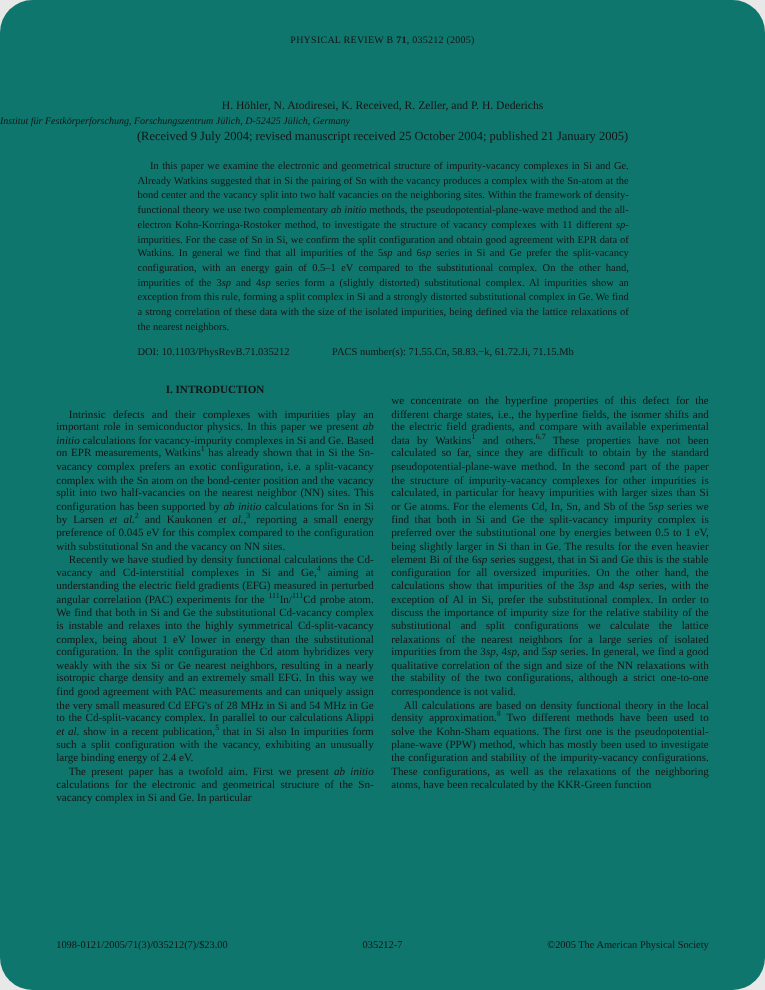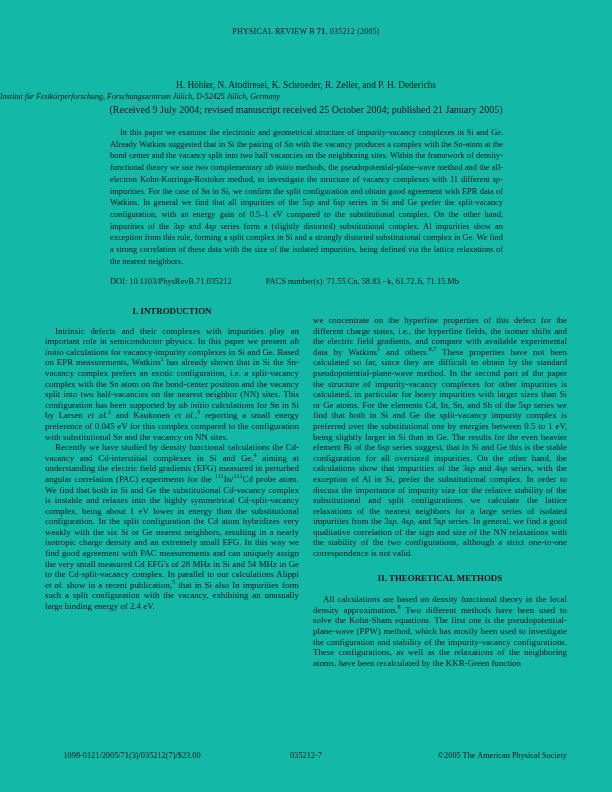--- a/index.html
+++ b/index.html
@@ -5,24 +5,25 @@
   html, body {
     margin: 0;
     padding: 0;
     background: #e8e8e8;
   }
   .page {
     position: relative;
     width: 612px;
     height: 792px;
     margin: 0 auto;
-    background: #14b8a6;
+    background: #0f766e;
     color: #141414;
     font-family: "Liberation Serif", "DejaVu Serif", serif;
     overflow: hidden;
+    border-radius: 26px;
   }
   .journal-header {
     position: absolute;
     top: 27px;
     left: 0;
     width: 100%;
     text-align: center;
     font-size: 8px;
     letter-spacing: 0.2px;
   }
@@ -117,61 +118,61 @@
     padding-top: 13px;
   }
   .page-footer {
     position: absolute;
     top: 751px;
     left: 45px;
     width: 522px;
     display: flex;
     font-size: 8.3px;
   }
-  .page-footer .f-left  { flex: 1; text-align: center; }
+  .page-footer .f-left  { flex: 1; text-align: left; }
   .page-footer .f-center{ flex: 1; text-align: center; }
   .page-footer .f-right { flex: 1; text-align: right; }
   sup {
     font-size: 6.3px;
     line-height: 0;
     vertical-align: super;
   }
 </style>
 </head>
 <body>
 
 <div class="page">
 
   <div class="journal-header">PHYSICAL REVIEW B <b>71</b>, 035212 (2005)</div>
 
 
-  <div class="author-list">H. Höhler, N. Atodiresei, K. Schroeder, R. Zeller, and P. H. Dederichs</div>
+  <div class="author-list">H. Höhler, N. Atodiresei, K. Received, R. Zeller, and P. H. Dederichs</div>
 
   <div class="affiliation">Institut für Festkörperforschung, Forschungszentrum Jülich, D-52425 Jülich, Germany</div>
 
   <div class="received-line">(Received 9 July 2004; revised manuscript received 25 October 2004; published 21 January 2005)</div>
 
   <div class="abstract">In this paper we examine the electronic and geometrical structure of impurity-vacancy complexes in Si and Ge. Already Watkins suggested that in Si the pairing of Sn with the vacancy produces a complex with the Sn-atom at the bond center and the vacancy split into two half vacancies on the neighboring sites. Within the framework of density-functional theory we use two complementary <i>ab initio</i> methods, the pseudopotential-plane-wave method and the all-electron Kohn-Korringa-Rostoker method, to investigate the structure of vacancy complexes with 11 different <i>sp</i>-impurities. For the case of Sn in Si, we confirm the split configuration and obtain good agreement with EPR data of Watkins. In general we find that all impurities of the 5<i>sp</i> and 6<i>sp</i> series in Si and Ge prefer the split-vacancy configuration, with an energy gain of 0.5–1 eV compared to the substitutional complex. On the other hand, impurities of the 3<i>sp</i> and 4<i>sp</i> series form a (slightly distorted) substitutional complex. Al impurities show an exception from this rule, forming a split complex in Si and a strongly distorted substitutional complex in Ge. We find a strong correlation of these data with the size of the isolated impurities, being defined via the lattice relaxations of the nearest neighbors.</div>
 
   <div class="doi-row">
     <span>DOI: 10.1103/PhysRevB.71.035212</span>
     <span>PACS number(s): 71.55.Cn, 58.83.−k, 61.72.Ji, 71.15.Mb</span>
   </div>
 
   <div class="columns">
 
     <div class="col col-left">
       <div class="section-heading first">I. INTRODUCTION</div>
       <p>Intrinsic defects and their complexes with impurities play an important role in semiconductor physics. In this paper we present <i>ab initio</i> calculations for vacancy-impurity complexes in Si and Ge. Based on EPR measurements, Watkins<sup>1</sup> has already shown that in Si the Sn-vacancy complex prefers an exotic configuration, i.e. a split-vacancy complex with the Sn atom on the bond-center position and the vacancy split into two half-vacancies on the nearest neighbor (NN) sites. This configuration has been supported by <i>ab initio</i> calculations for Sn in Si by Larsen <i>et al.</i><sup>2</sup> and Kaukonen <i>et al.</i>,<sup>3</sup> reporting a small energy preference of 0.045 eV for this complex compared to the configuration with substitutional Sn and the vacancy on NN sites.</p>
       <p>Recently we have studied by density functional calculations the Cd-vacancy and Cd-interstitial complexes in Si and Ge,<sup>4</sup> aiming at understanding the electric field gradients (EFG) measured in perturbed angular correlation (PAC) experiments for the <sup>111</sup>In/<sup>111</sup>Cd probe atom. We find that both in Si and Ge the substitutional Cd-vacancy complex is instable and relaxes into the highly symmetrical Cd-split-vacancy complex, being about 1 eV lower in energy than the substitutional configuration. In the split configuration the Cd atom hybridizes very weakly with the six Si or Ge nearest neighbors, resulting in a nearly isotropic charge density and an extremely small EFG. In this way we find good agreement with PAC measurements and can uniquely assign the very small measured Cd EFG's of 28 MHz in Si and 54 MHz in Ge to the Cd-split-vacancy complex. In parallel to our calculations Alippi <i>et al.</i> show in a recent publication,<sup>5</sup> that in Si also In impurities form such a split configuration with the vacancy, exhibiting an unusually large binding energy of 2.4 eV.</p>
+      <p>The present paper has a twofold aim. First we present <i>ab initio</i> calculations for the electronic and geometrical structure of the Sn-vacancy complex in Si and Ge. In particular</p>
     </div>
 
     <div class="col col-right">
       <p class="continuation">we concentrate on the hyperfine properties of this defect for the different charge states, i.e., the hyperfine fields, the isomer shifts and the electric field gradients, and compare with available experimental data by Watkins<sup>1</sup> and others.<sup>6,7</sup> These properties have not been calculated so far, since they are difficult to obtain by the standard pseudopotential-plane-wave method. In the second part of the paper the structure of impurity-vacancy complexes for other impurities is calculated, in particular for heavy impurities with larger sizes than Si or Ge atoms. For the elements Cd, In, Sn, and Sb of the 5<i>sp</i> series we find that both in Si and Ge the split-vacancy impurity complex is preferred over the substitutional one by energies between 0.5 to 1 eV, being slightly larger in Si than in Ge. The results for the even heavier element Bi of the 6<i>sp</i> series suggest, that in Si and Ge this is the stable configuration for all oversized impurities. On the other hand, the calculations show that impurities of the 3<i>sp</i> and 4<i>sp</i> series, with the exception of Al in Si, prefer the substitutional complex. In order to discuss the importance of impurity size for the relative stability of the substitutional and split configurations we calculate the lattice relaxations of the nearest neighbors for a large series of isolated impurities from the 3<i>sp</i>, 4<i>sp</i>, and 5<i>sp</i> series. In general, we find a good qualitative correlation of the sign and size of the NN relaxations with the stability of the two configurations, although a strict one-to-one correspondence is not valid.</p>
-      <div class="section-heading second">II. THEORETICAL METHODS</div>
       <p>All calculations are based on density functional theory in the local density approximation.<sup>8</sup> Two different methods have been used to solve the Kohn-Sham equations. The first one is the pseudopotential-plane-wave (PPW) method, which has mostly been used to investigate the configuration and stability of the impurity-vacancy configurations. These configurations, as well as the relaxations of the neighboring atoms, have been recalculated by the KKR-Green function</p>
     </div>
 
   </div>
 
   <div class="page-footer">
     <span class="f-left">1098-0121/2005/71(3)/035212(7)/$23.00</span>
     <span class="f-center">035212-7</span>
     <span class="f-right">©2005 The American Physical Society</span>
   </div>

